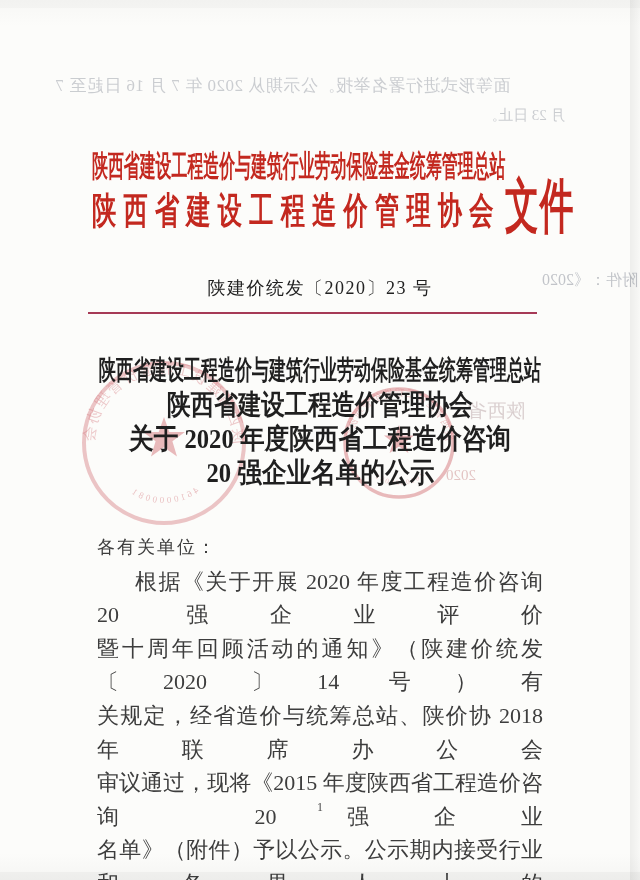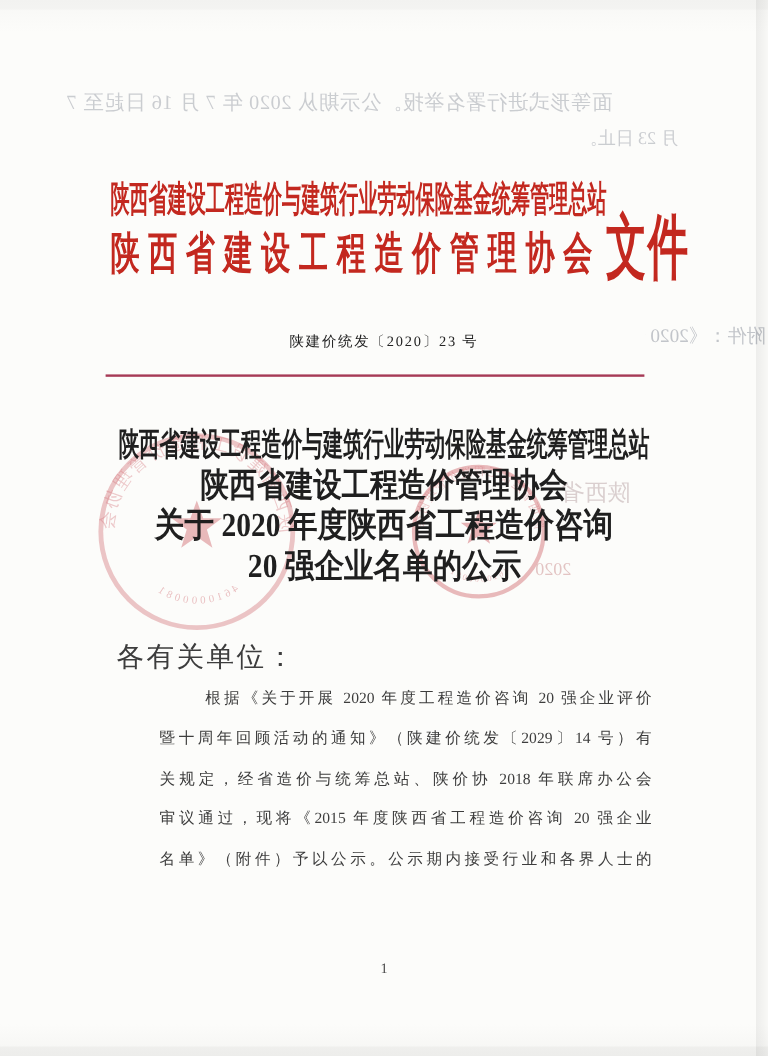--- a/index.html
+++ b/index.html
@@ -21,35 +21,35 @@
   .abs{position:absolute;}
 
   
   .hdr1{left:92px;top:146px;font-size:30px;font-weight:700;color:var(--red);
         transform:scaleX(0.53);transform-origin:left top;white-space:nowrap;}
   .hdr2{left:92px;top:186px;font-size:37px;font-weight:700;color:var(--red);letter-spacing:11px;
         transform:scaleX(0.655);transform-origin:left top;white-space:nowrap;}
   .wenjian{left:505px;top:167px;font-size:59px;font-weight:900;color:var(--red);
         transform:scaleX(0.57);transform-origin:left top;white-space:nowrap;letter-spacing:2px;}
 
-  .docnum{left:0;top:276px;width:640px;text-align:center;font-size:12px;letter-spacing:1.5px;color:#222;}
+  .docnum{left:0;top:276px;width:640px;text-align:center;font-size:18px;letter-spacing:1.5px;color:#222;}
   .redrule{left:88px;top:312px;width:449px;height:2px;background:var(--rule);}
 
   
   .titlewrap{left:0;top:356px;width:640px;display:flex;flex-direction:column;align-items:center;gap:5px;z-index:3;}
   .titlewrap .tl{font-weight:700;color:#1f1f1f;white-space:nowrap;line-height:29px;}
   .tl1{font-size:27px;transform:scaleX(0.63);}
   .tl2{font-size:28px;transform:scaleX(0.84);}
   .tl3{font-size:28px;transform:scaleX(0.88);}
   .tl4{font-size:28px;transform:scaleX(0.88);}
 
   
   .bodyblock{left:97px;top:531px;width:446px;z-index:3;color:var(--body-ink);}
-  .salut{font-size:23px;line-height:33.6px;letter-spacing:2px;}
-  .bline{font-size:13px;line-height:33.6px;text-align:justify;text-align-last:justify;margin-left:36px;}
+  .salut{font-size:18px;line-height:33.6px;letter-spacing:2px;}
+  .bline{font-size:22px;line-height:33.6px;text-align:justify;text-align-last:justify;}
   .bline.first{text-indent:38px;}
 
   .pagenum{left:0;top:800px;width:640px;text-align:center;font-size:12px;color:#4a4a4a;}
 
   
   .bleed{color:var(--bleed);opacity:0.72;filter:blur(0.45px);z-index:1;}
   .flip{transform:scaleX(-1);transform-origin:center;display:inline-block;white-space:nowrap;}
   .bt1{left:55px;top:74px;font-size:17px;letter-spacing:0.5px;}
   .bt2{left:483px;top:106px;font-size:15px;}
   .btAttach{left:538px;top:270px;width:100px;height:22px;overflow:hidden;position:absolute;}
@@ -129,21 +129,21 @@
   <div class="abs titlewrap">
     <div class="tl tl1">陕西省建设工程造价与建筑行业劳动保险基金统筹管理总站</div>
     <div class="tl tl2">陕西省建设工程造价管理协会</div>
     <div class="tl tl3">关于 2020 年度陕西省工程造价咨询</div>
     <div class="tl tl4">20 强企业名单的公示</div>
   </div>
 
   <div class="abs bodyblock">
     <div class="salut">各有关单位：</div>
     <div class="bline first">根据《关于开展 2020 年度工程造价咨询 20 强企业评价</div>
-    <div class="bline">暨十周年回顾活动的通知》（陕建价统发〔2029〕14 号）有</div>
+    <div class="bline">暨十周年回顾活动的通知》（陕建价统发〔2020〕14 号）有</div>
     <div class="bline">关规定，经省造价与统筹总站、陕价协 2018 年联席办公会</div>
     <div class="bline">审议通过，现将《2015 年度陕西省工程造价咨询 20 强企业</div>
     <div class="bline">名单》（附件）予以公示。公示期内接受行业和各界人士的</div>
 
   </div>
 
   <div class="abs pagenum">1</div>
 
   <div class="abs edge-top"></div>
   <div class="abs edge-right"></div>

